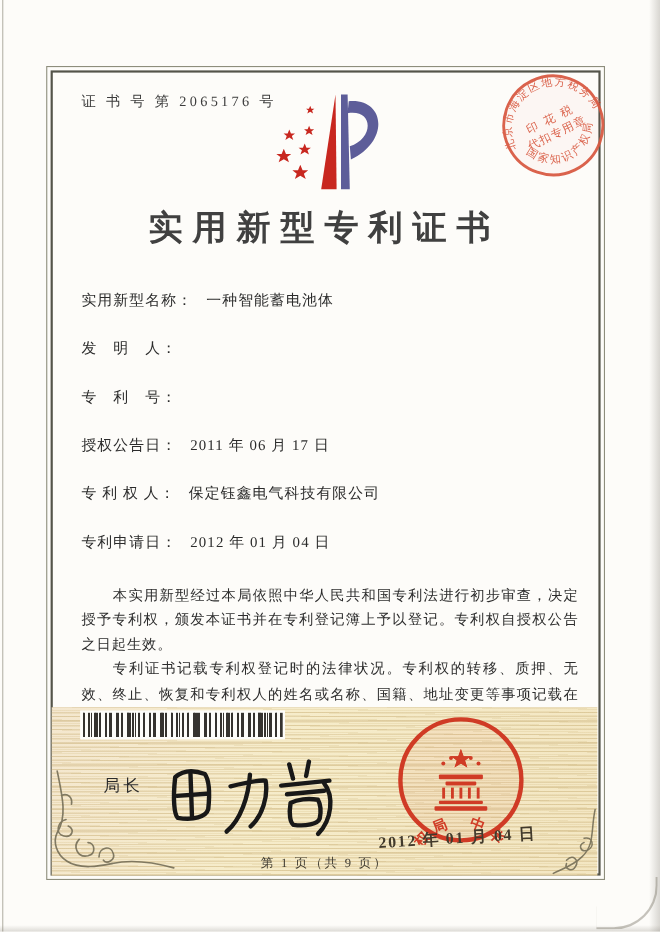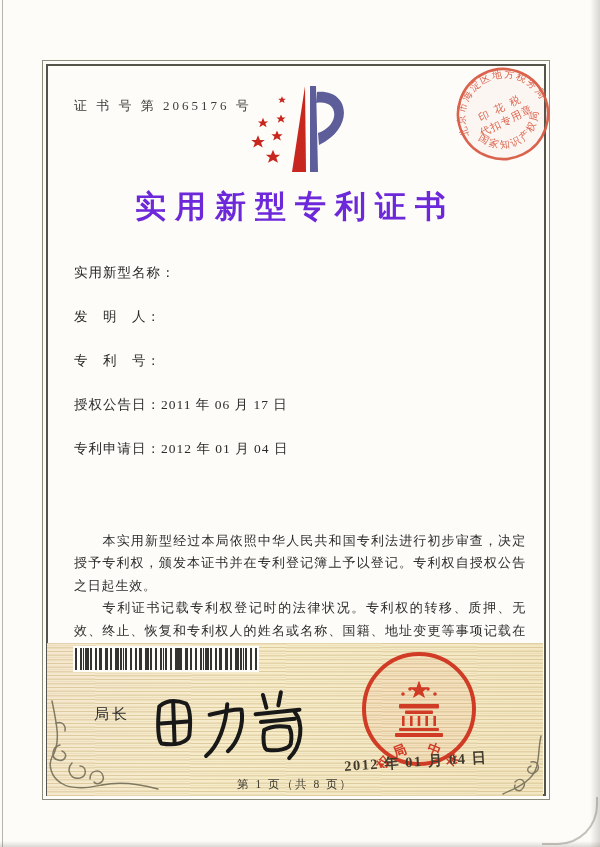--- a/index.html
+++ b/index.html
@@ -22,26 +22,26 @@
   .frame{position:absolute;left:42px;top:60px;width:506px;height:738px;
     border:1px solid #8d8d7c;z-index:1;}
   .frame-inner{position:absolute;inset:3px;border:2px solid #54544a;}
   
   .cream{position:absolute;left:47px;top:643px;width:496px;height:153px;z-index:2;
     background:
       repeating-linear-gradient(0deg,rgba(196,168,110,.35) 0 1px,rgba(0,0,0,0) 1px 4px),
       repeating-linear-gradient(0.6deg,rgba(205,180,120,.22) 0 1px,rgba(0,0,0,0) 1px 3px),
       linear-gradient(115deg,#f4e7cf 0%,#f6ecca 40%,#f3e6c2 100%);}
   
-  .cert-no{position:absolute;left:74px;top:97px;z-index:3;
+  .cert-no{position:absolute;left:74px;top:83px;z-index:3;
     font-size:13px;letter-spacing:3px;color:#3c3c3c;}
   .title{position:absolute;left:42px;top:186px;width:506px;z-index:3;
-    text-align:center;font-size:31px;font-weight:bold;letter-spacing:9px;color:#6d28d9;}
+    text-align:center;font-size:31px;font-weight:bold;letter-spacing:9px;color:#404040;}
   .fields{position:absolute;left:74px;top:264px;width:452px;z-index:3;}
-  .field-row{display:flex;margin-bottom:24px;height:20px;font-size:13.5px;color:#2b2b2b;}
+  .field-row{display:flex;margin-bottom:24px;height:20px;font-size:13.5px;color:#2b2b2b;gap:12px;}
   .field-label{white-space:pre;letter-spacing:1px;}
   .field-value{letter-spacing:1px;}
   .paras{position:absolute;left:74px;top:503px;width:452px;z-index:3;margin-top:27px;}
   .paras p{margin:0;font-size:13px;line-height:22.4px;letter-spacing:.8px;
     text-align:justify;text-indent:2.2em;color:#2d2d2d;}
   
   .barcode{position:absolute;left:73px;top:646px;width:186px;height:26px;z-index:3;
     background:#fdfdfa;padding:0;box-sizing:border-box;border:2px solid #fdfdfa;}
   .barcode-bars{width:100%;height:100%;
     background:
@@ -118,30 +118,35 @@
       <textPath href="#tsBot" startOffset="50%" text-anchor="middle">国家知识产权局</textPath>
     </text>
   </svg>
 </div>
 
 <div class="title">实用新型专利证书</div>
 
 <div class="fields">
   <div class="field-row">
     <span class="field-label">实用新型名称：</span>
+    <span class="field-value">一种智能蓄电池体</span>
   </div>
   <div class="field-row">
     <span class="field-label">发　明　人：</span>
   </div>
   <div class="field-row">
     <span class="field-label">专　利　号：</span>
   </div>
   <div class="field-row">
     <span class="field-label">授权公告日：</span>
     <span class="field-value">2011 年 06 月 17 日</span>
+  </div>
+  <div class="field-row">
+    <span class="field-label">专 利 权 人：</span>
+    <span class="field-value">保定钰鑫电气科技有限公司</span>
   </div>
   <div class="field-row">
     <span class="field-label">专利申请日：</span>
     <span class="field-value">2012 年 01 月 04 日</span>
   </div>
 </div>
 
 <div class="paras">
   <p>本实用新型经过本局依照中华人民共和国专利法进行初步审查，决定授予专利权，颁发本证书并在专利登记簿上予以登记。专利权自授权公告之日起生效。</p>
   <p>专利证书记载专利权登记时的法律状况。专利权的转移、质押、无效、终止、恢复和专利权人的姓名或名称、国籍、地址变更等事项记载在专利登记簿上。</p>
@@ -209,13 +214,13 @@
       <rect x="6.4" y="4" width="2.6" height="10"></rect>
       <rect x="14.4" y="4" width="2.6" height="10"></rect>
       <rect x="-20" y="16" width="40" height="3" rx="1"></rect>
       <rect x="-24" y="21" width="48" height="4" rx="1"></rect>
     </g>
   </svg>
 </div>
 
 <div class="seal-date">2012 年 01 月 04 日</div>
 
-<div class="footer">第 1 页（共 8 页）</div>
+<div class="footer">第 1 页（共 9 页）</div>
 
 </body></html>

